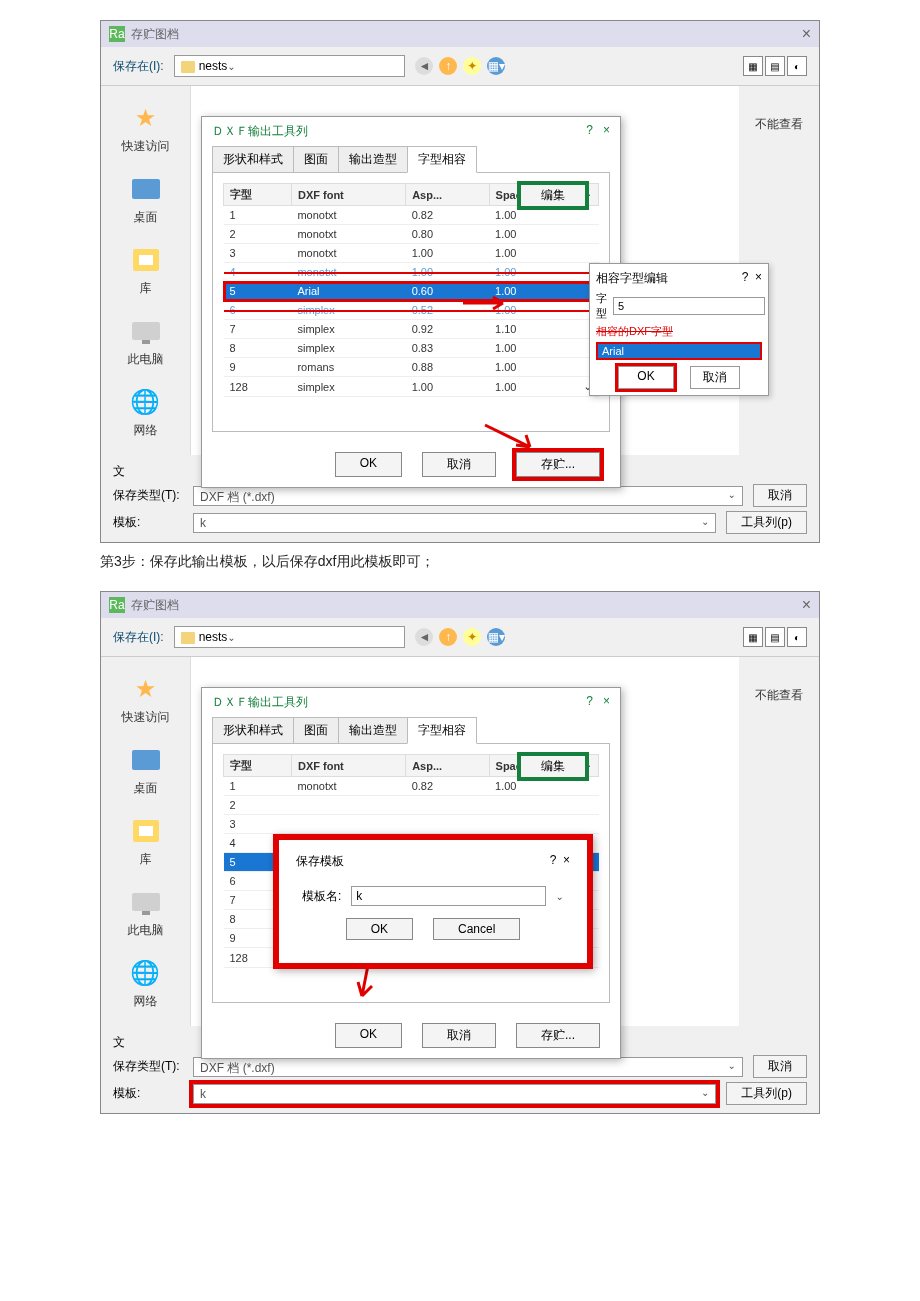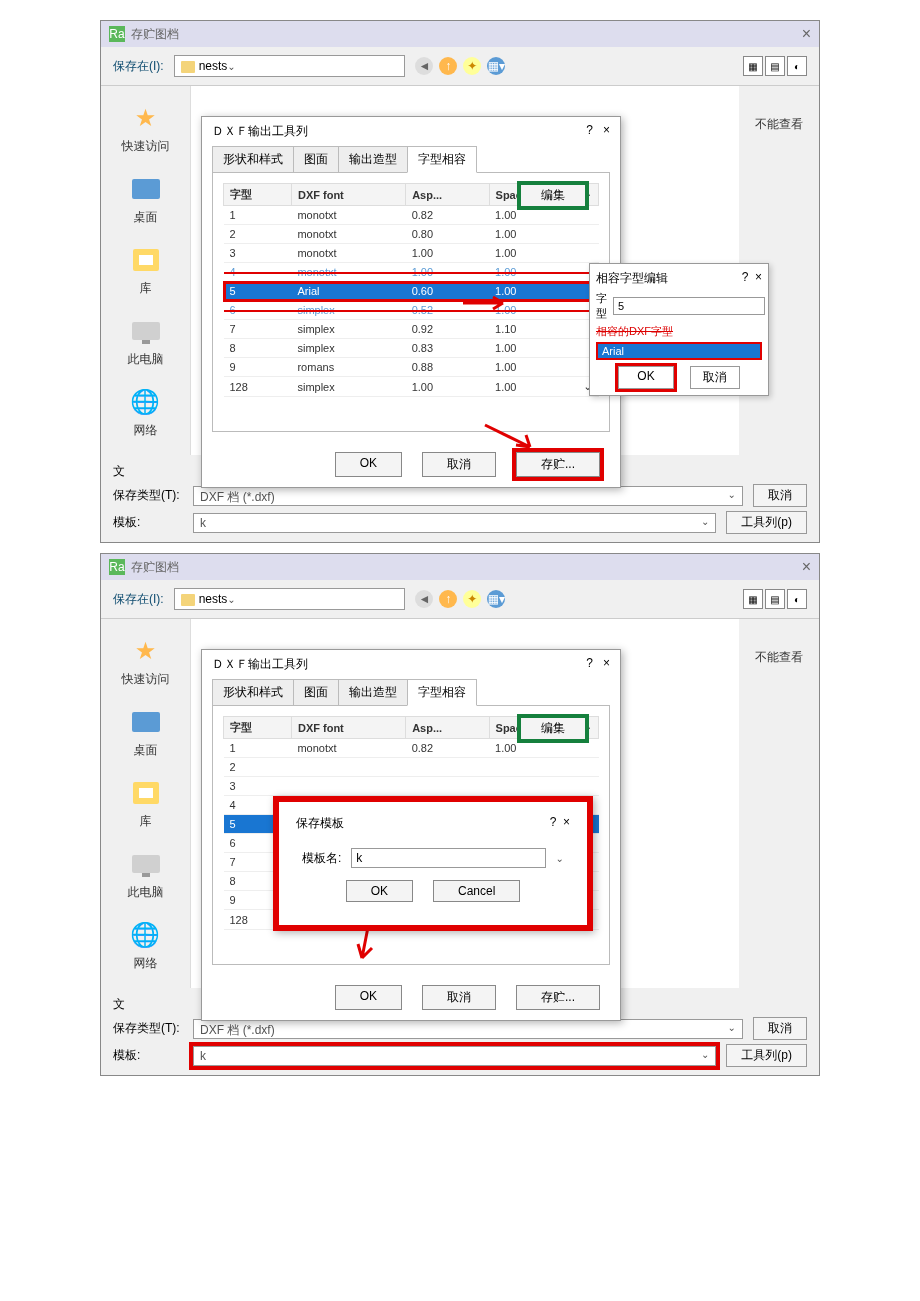--- a/index.html
+++ b/index.html
@@ -30,21 +30,21 @@
 .ico-star{color:#ffb84d;font-size:24px}
 .ico-desk{background:#5b9bd5;width:28px;height:20px;border-radius:2px}
 .ico-lib{background:#ffd966;width:26px;height:22px;border-radius:2px;position:relative}
 .ico-lib::after{content:"";position:absolute;top:6px;left:6px;width:14px;height:10px;background:#fff}
 .ico-pc{background:#d0d0d0;width:28px;height:18px;border-radius:2px;position:relative}
 .ico-pc::after{content:"";position:absolute;bottom:-4px;left:10px;width:8px;height:4px;background:#999}
 .ico-net{color:#5b9bd5;font-size:24px}
 .main{flex:1;position:relative;background:#fff}
 .right-col{width:80px;padding:30px 8px;text-align:center;color:#333}
 .sub-dialog{position:absolute;top:30px;left:10px;width:420px;background:#fff;border:1px solid #999;box-shadow:2px 2px 8px rgba(0,0,0,.3)}
-.sub-title{display:flex;justify-content:space-between;padding:6px 10px;color:#000000}
+.sub-title{display:flex;justify-content:space-between;padding:6px 10px;color:#15803d}
 .sub-title .ctrls span{margin-left:10px;cursor:pointer}
 .tabs{display:flex;padding:0 10px}
 .tab{padding:4px 10px;border:1px solid #bbb;background:#eee;margin-right:-1px;cursor:pointer}
 .tab.active{background:#fff;border-bottom:1px solid #fff;position:relative;z-index:1}
 .tab-body{border:1px solid #bbb;margin:0 10px 10px 10px;padding:10px;margin-top:-1px;min-height:260px;position:relative}
 .font-table{width:100%;border-collapse:collapse}
 .font-table th,.font-table td{padding:3px 6px;text-align:left;font-size:11px;color:#333}
 .font-table th{background:#f4f4f4;border:1px solid #ddd}
 .font-table td{border-bottom:1px solid #eee}
 tr.sel td{background:#1976d2;color:#fff}
@@ -305,20 +305,21 @@
           <span class="lbl">模板:</span>
           <div class="fld">
             <span>k</span>
             <span class="dropdown-arrow">⌄</span>
           </div>
           <span class="small-btn">工具列(p)</span>
         </div>
   </div>
 </div>
 
+<div class="step-text">第3步：保存此输出模板，以后保存dxf用此模板即可；</div>
 
 <div class="window second">
   <div class="titlebar">
     <div class="left">
           <div class="ra-icon">Ra</div>
           <span>存贮图档</span>
         </div>
     <span class="close-x">×</span>
   </div>
   <div class="filebar">

